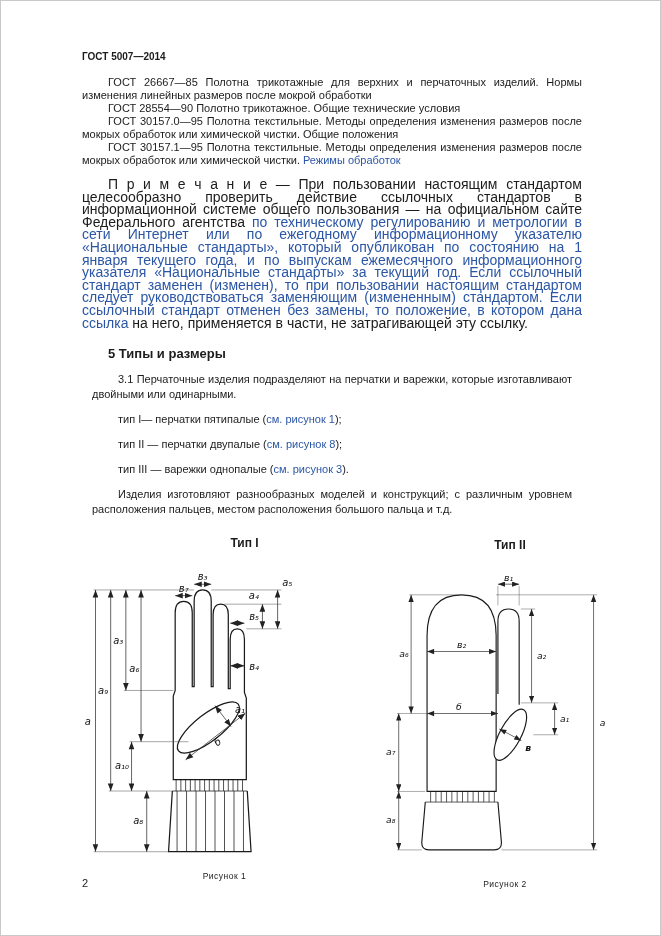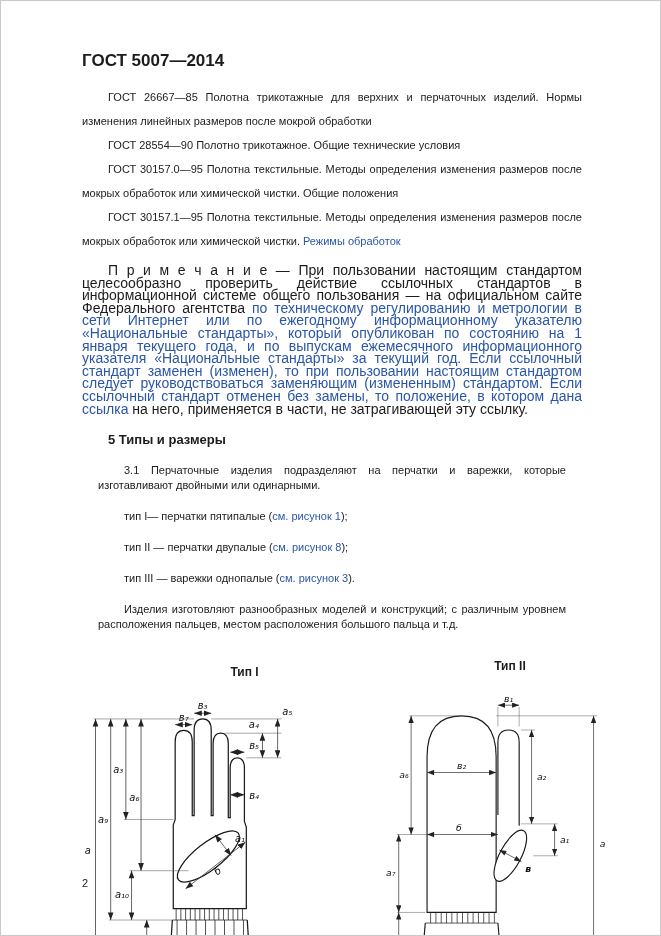--- a/index.html
+++ b/index.html
@@ -7,27 +7,27 @@
     position:relative;
     width:659px;height:934px;
     margin:0 auto;
     background:#ffffff;
     border:1px solid #c9c9c9;
     font-family:"Liberation Sans", sans-serif;
     color:#1c1c1c;
     overflow:hidden;
   }
   .content{padding:50px 78px 0 81px;}
-  .doc-header{font-weight:bold;font-size:17px;margin:0 0 14px 0;}
-  p.ref{font-size:11px;line-height:24px;text-align:justify;text-indent:26px;margin:0;}
+  .doc-header{font-weight:bold;font-size:10px;margin:0 0 14px 0;}
+  p.ref{font-size:11px;line-height:13px;text-align:justify;text-indent:26px;margin:0;}
   .link{color:#2b56a5;}
   .note{font-size:14px;line-height:12.6px;text-align:justify;text-indent:26px;margin-top:11px;}
   h2.section-title{font-size:13px;font-weight:bold;margin:17px 0 11px 26px;}
-  p.body{font-size:11px;line-height:15px;text-align:justify;text-indent:26px;margin:16px;}
-  .figures{display:flex;margin-top:10px;align-items:flex-end;}
+  p.body{font-size:11px;line-height:15px;text-align:justify;text-indent:26px;margin:10px;}
+  .figures{display:flex;margin-top:10px;align-items:center;}
   figure{margin:0;padding:0;}
   figure.f1{width:300px;}
   figure.f2{width:252px;margin-left:14px;}
   .fig-title{font-weight:bold;font-size:12px;text-align:center;margin-bottom:2px;}
   figure.f1 .fig-title{padding-left:40px;}
   figure.f2 .fig-title{padding-left:10px;margin-top:11px;}
   .fig-caption{font-size:8.5px;letter-spacing:0.5px;text-align:center;margin-top:2px;}
   .page-num{position:absolute;left:81px;bottom:46px;font-size:11px;}
   
   .outline{fill:none;stroke:#1a1a1a;stroke-width:1.3px;}

